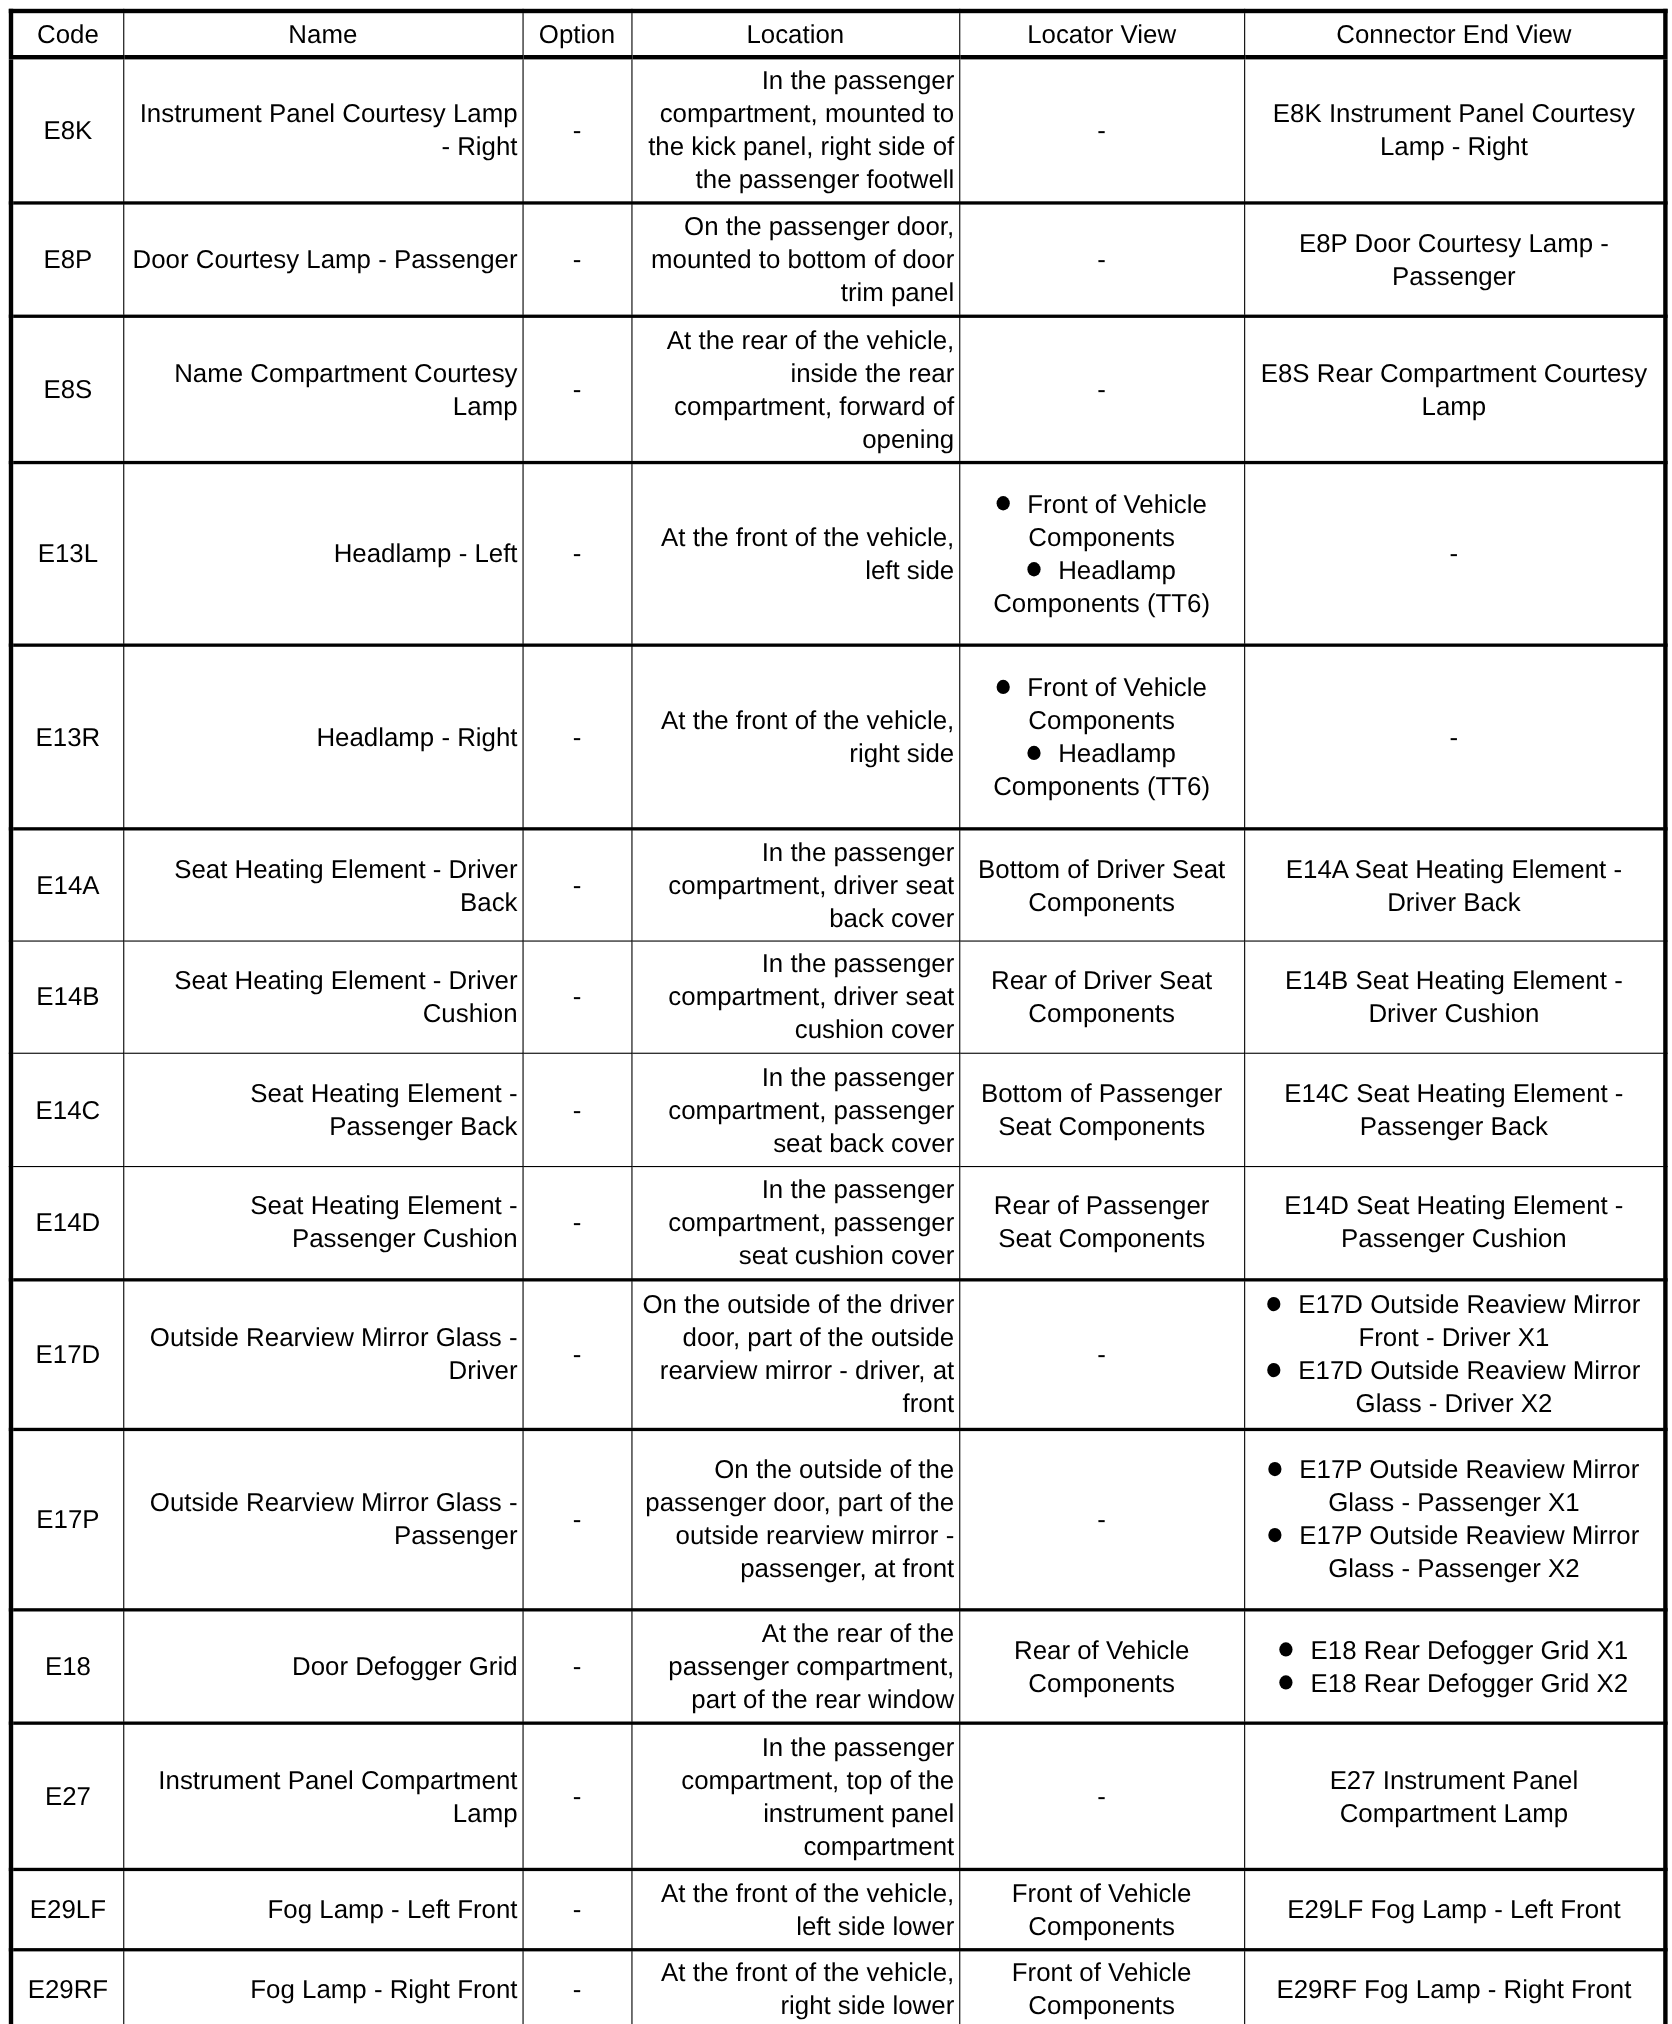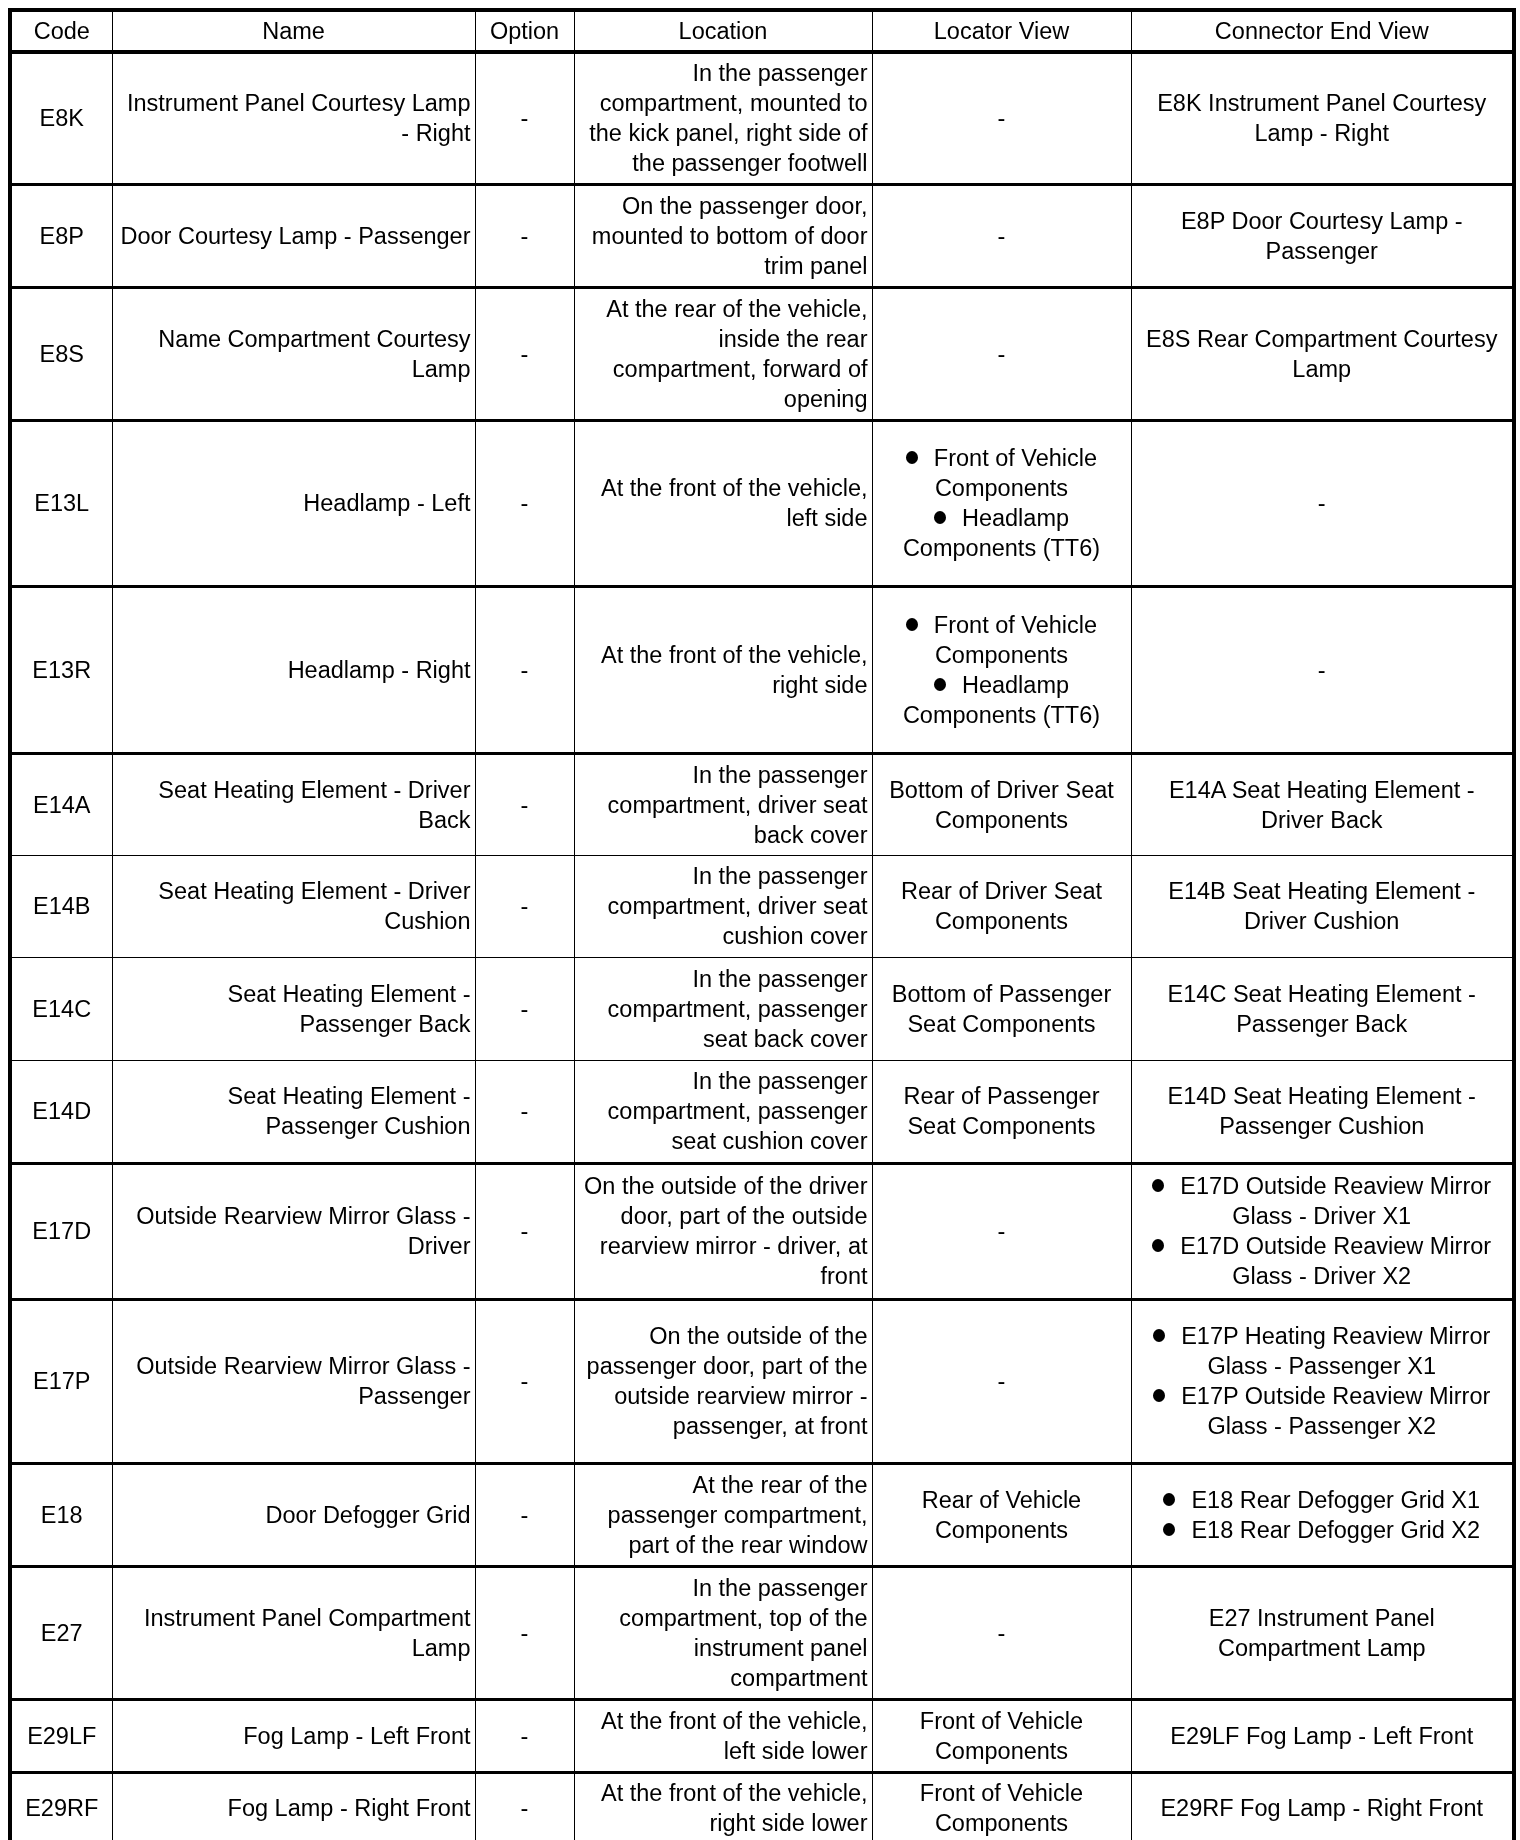--- a/index.html
+++ b/index.html
@@ -123,29 +123,29 @@
         <td class="c-loc">In the passenger compartment, passenger seat cushion cover</td>
         <td class="c-locv"><span>Rear of Passenger Seat Components</span></td>
         <td class="c-conn"><span>E14D Seat Heating Element - Passenger Cushion</span></td>
       </tr>
       <tr style="height: 136px;">
         <td class="c-code">E17D</td>
         <td class="c-name">Outside Rearview Mirror Glass - Driver</td>
         <td class="c-opt">-</td>
         <td class="c-loc">On the outside of the driver door, part of the outside rearview mirror - driver, at front</td>
         <td class="c-locv"><span>-</span></td>
-        <td class="c-conn"><ul class="bul"><li><span class="dot"></span><span>E17D Outside Reaview Mirror Glass - Driver X1</span></li><li><span class="dot"></span><span>E17D Outside Reaview Mirror Glass - Driver X2</span></li></ul></td>
+        <td class="c-conn"><ul class="bul"><li><span class="dot"></span><span>E17D Outside Reaview Mirror Front - Driver X1</span></li><li><span class="dot"></span><span>E17D Outside Reaview Mirror Glass - Driver X2</span></li></ul></td>
       </tr>
       <tr style="height: 164px;">
         <td class="c-code">E17P</td>
         <td class="c-name">Outside Rearview Mirror Glass - Passenger</td>
         <td class="c-opt">-</td>
         <td class="c-loc">On the outside of the passenger door, part of the outside rearview mirror - passenger, at front</td>
         <td class="c-locv"><span>-</span></td>
-        <td class="c-conn"><ul class="bul"><li><span class="dot"></span><span>E17P Heating Reaview Mirror Glass - Passenger X1</span></li><li><span class="dot"></span><span>E17P Outside Reaview Mirror Glass - Passenger X2</span></li></ul></td>
+        <td class="c-conn"><ul class="bul"><li><span class="dot"></span><span>E17P Outside Reaview Mirror Glass - Passenger X1</span></li><li><span class="dot"></span><span>E17P Outside Reaview Mirror Glass - Passenger X2</span></li></ul></td>
       </tr>
       <tr style="height: 103px;">
         <td class="c-code">E18</td>
         <td class="c-name">Door Defogger Grid</td>
         <td class="c-opt">-</td>
         <td class="c-loc">At the rear of the passenger compartment, part of the rear window</td>
         <td class="c-locv"><span>Rear of Vehicle Components</span></td>
         <td class="c-conn"><ul class="bul"><li><span class="dot"></span><span>E18 Rear Defogger Grid X1</span></li><li><span class="dot"></span><span>E18 Rear Defogger Grid X2</span></li></ul></td>
       </tr>
       <tr style="height: 133px;">

